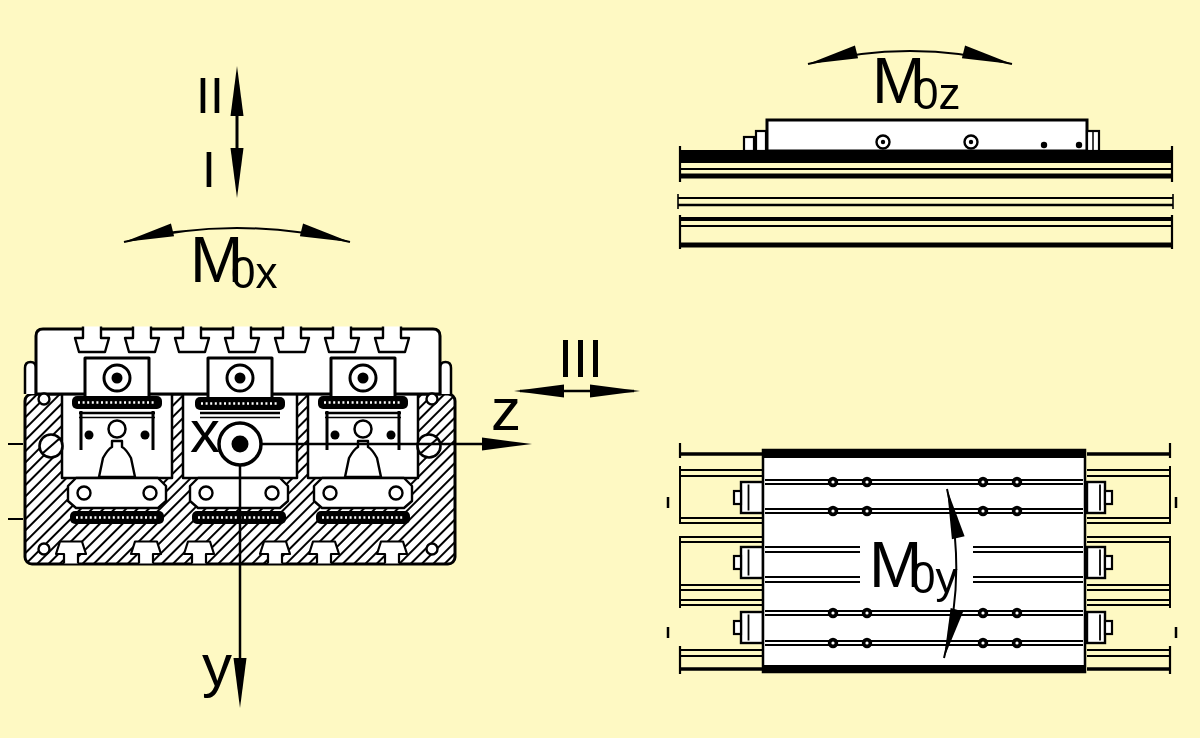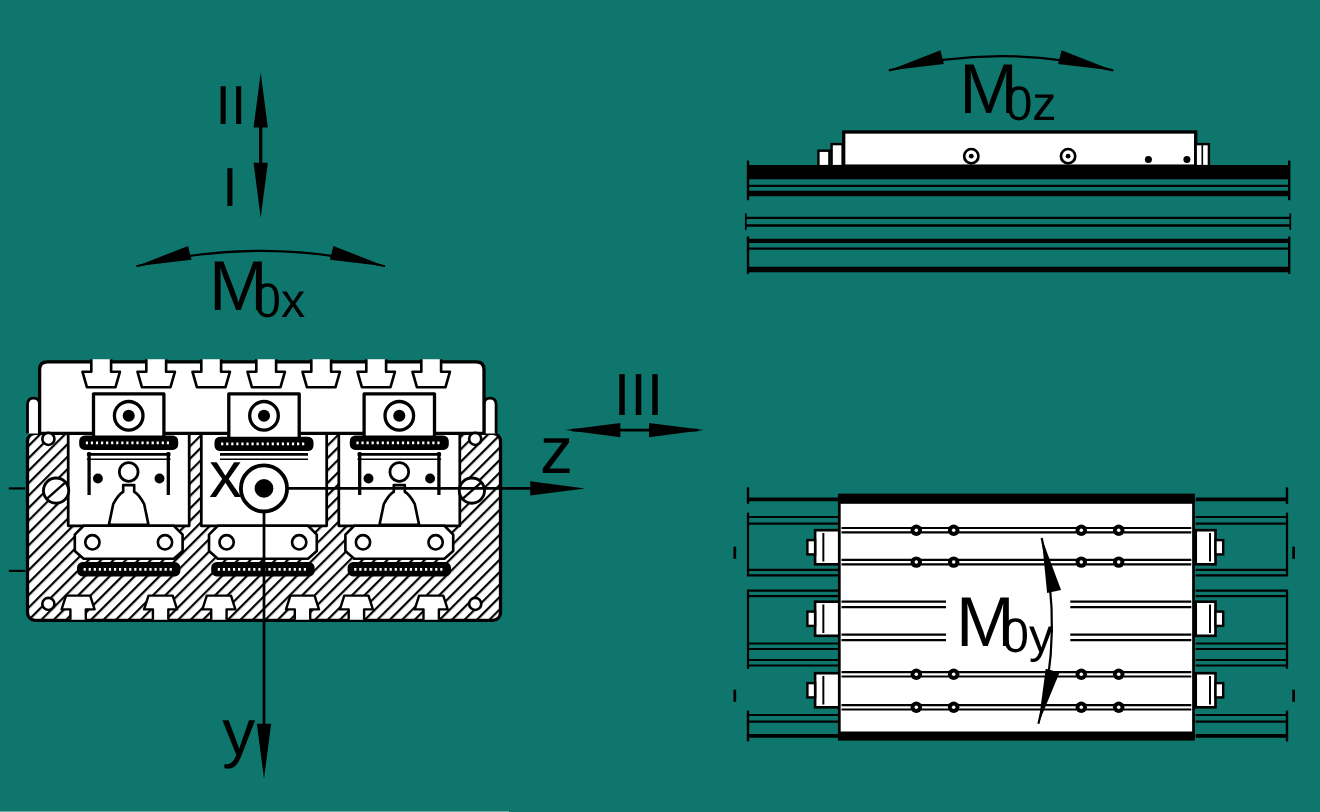--- a/index.html
+++ b/index.html
@@ -1,16 +1,16 @@
 <!DOCTYPE html>
 <html><head>
 <meta charset="utf-8">
 <style>
   html,body{margin:0;padding:0;background:#fff;}
-  .stage{position:relative;width:1200px;height:738px;background:#0f766e;overflow:hidden;}
+  .stage{position:relative;width:1200px;height:738px;background:#fef9c3;overflow:hidden;}
   svg{display:block;}
   text{font-family:"Liberation Sans","DejaVu Sans",sans-serif;fill:#000;}
   .lbl-axis{font-size:60px;}
   .lbl-roman{font-size:50px;}
   .lbl-roman3{font-size:54px;}
   .lbl-M{font-size:64px;}
   .lbl-sub{font-size:44px;}
 </style>
 </head>
 <body>

